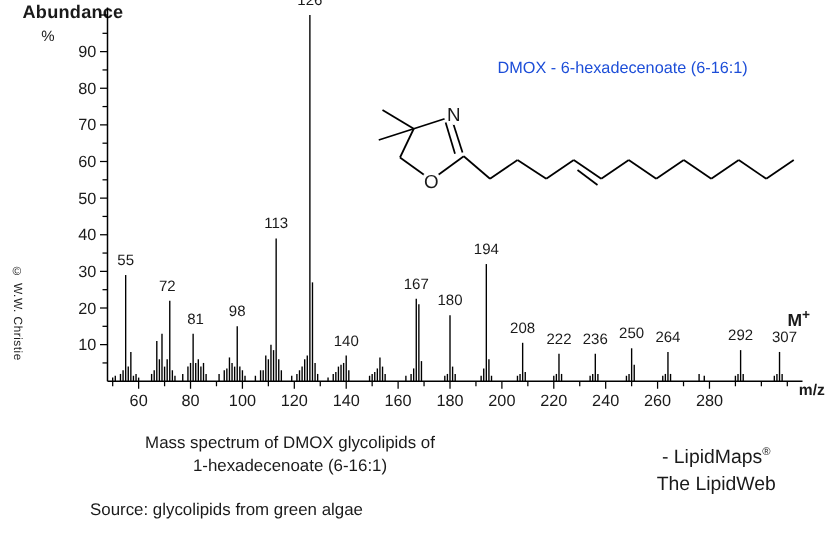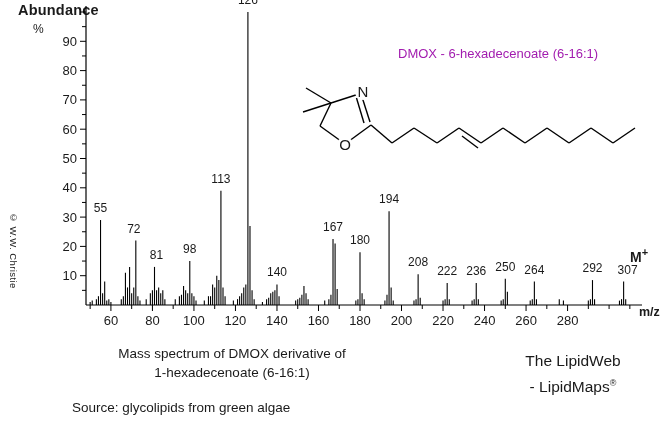--- a/index.html
+++ b/index.html
@@ -23,21 +23,21 @@
   }
 
   
   #plot{
     left:0;top:0;width:672px;height:427px;pointer-events:none;
   }
   #plot svg{display:block;}
 
   
   #chart-title{
-    left:398px;top:46px;font-size:13px;color:#a21caf;white-space:nowrap;
+    left:398px;top:46px;font-size:13px;color:#1d4ed8;white-space:nowrap;
   }
 
   
   #mplus{
     left:630px;top:246px;font-size:14px;font-weight:bold;
   }
   #mplus sup{font-size:11px;}
 
   
   #mz-label{
@@ -70,28 +70,28 @@
 <div class="abs" id="abundance-title">Abundance</div>
 <div class="abs" id="percent-label">%</div>
 <div class="abs" id="copyright">© W.W. Christie</div>
 <div class="abs" id="chart-title">DMOX - 6-hexadecenoate (6-16:1)</div>
 
 <div class="abs" id="mplus"><span>M</span><sup>+</sup></div>
 
 <div class="abs" id="mz-label">m/z</div>
 
 <div class="abs" id="caption">
-  <div>Mass spectrum of DMOX derivative of</div>
+  <div>Mass spectrum of DMOX glycolipids of</div>
   <div>1-hexadecenoate (6-16:1)</div>
 </div>
 <div class="abs" id="source">Source:  glycolipids from green algae</div>
 
 <div class="abs" id="branding">
+  <div><span>- LipidMaps</span><span class="reg">®</span></div>
   <div>The LipidWeb</div>
-  <div><span>- LipidMaps</span><span class="reg">®</span></div>
 </div>
 
 <div class="abs" id="plot">
   <svg width="672" height="427" id="spectrum-svg">
     <g id="axis-layer">
         <line x1="86" y1="305" x2="642" y2="305" stroke="#000" stroke-width="1.2"></line>
         <line x1="86" y1="305" x2="86" y2="6" stroke="#000" stroke-width="1.2"></line>
         <line x1="86" y1="290.35" x2="82" y2="290.35" stroke="#000" stroke-width="1"></line>
         <line x1="86" y1="275.7" x2="80" y2="275.7" stroke="#000" stroke-width="1"></line>
         <line x1="86" y1="261.05" x2="82" y2="261.05" stroke="#000" stroke-width="1"></line>

